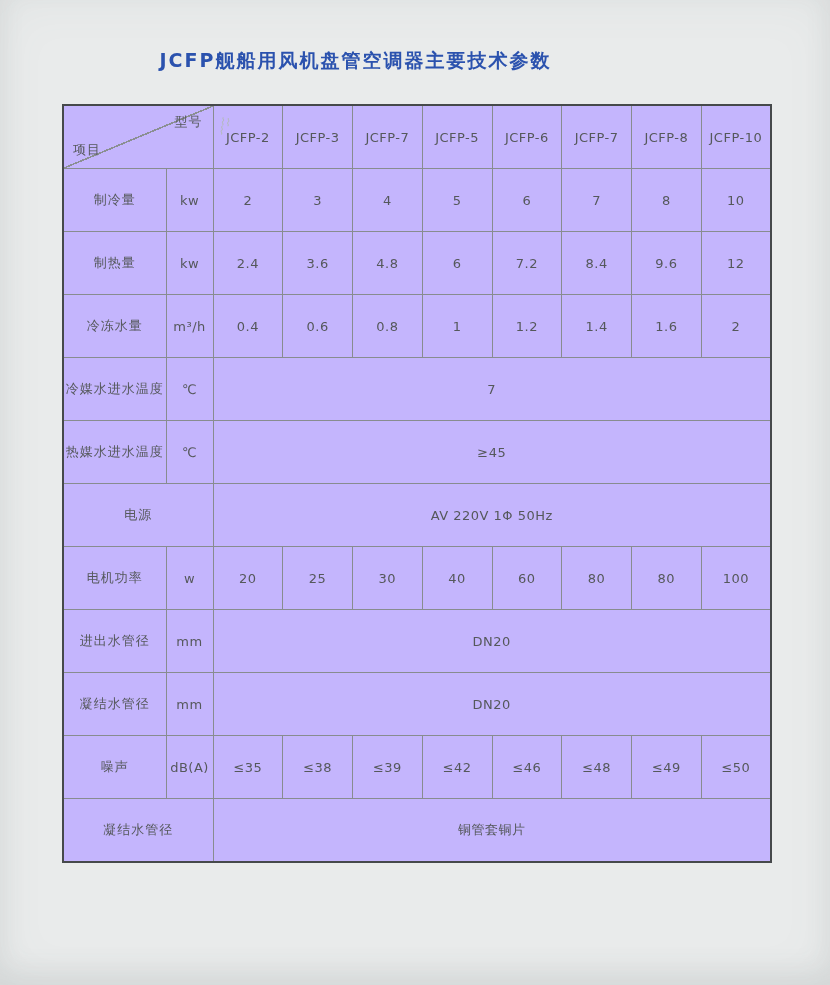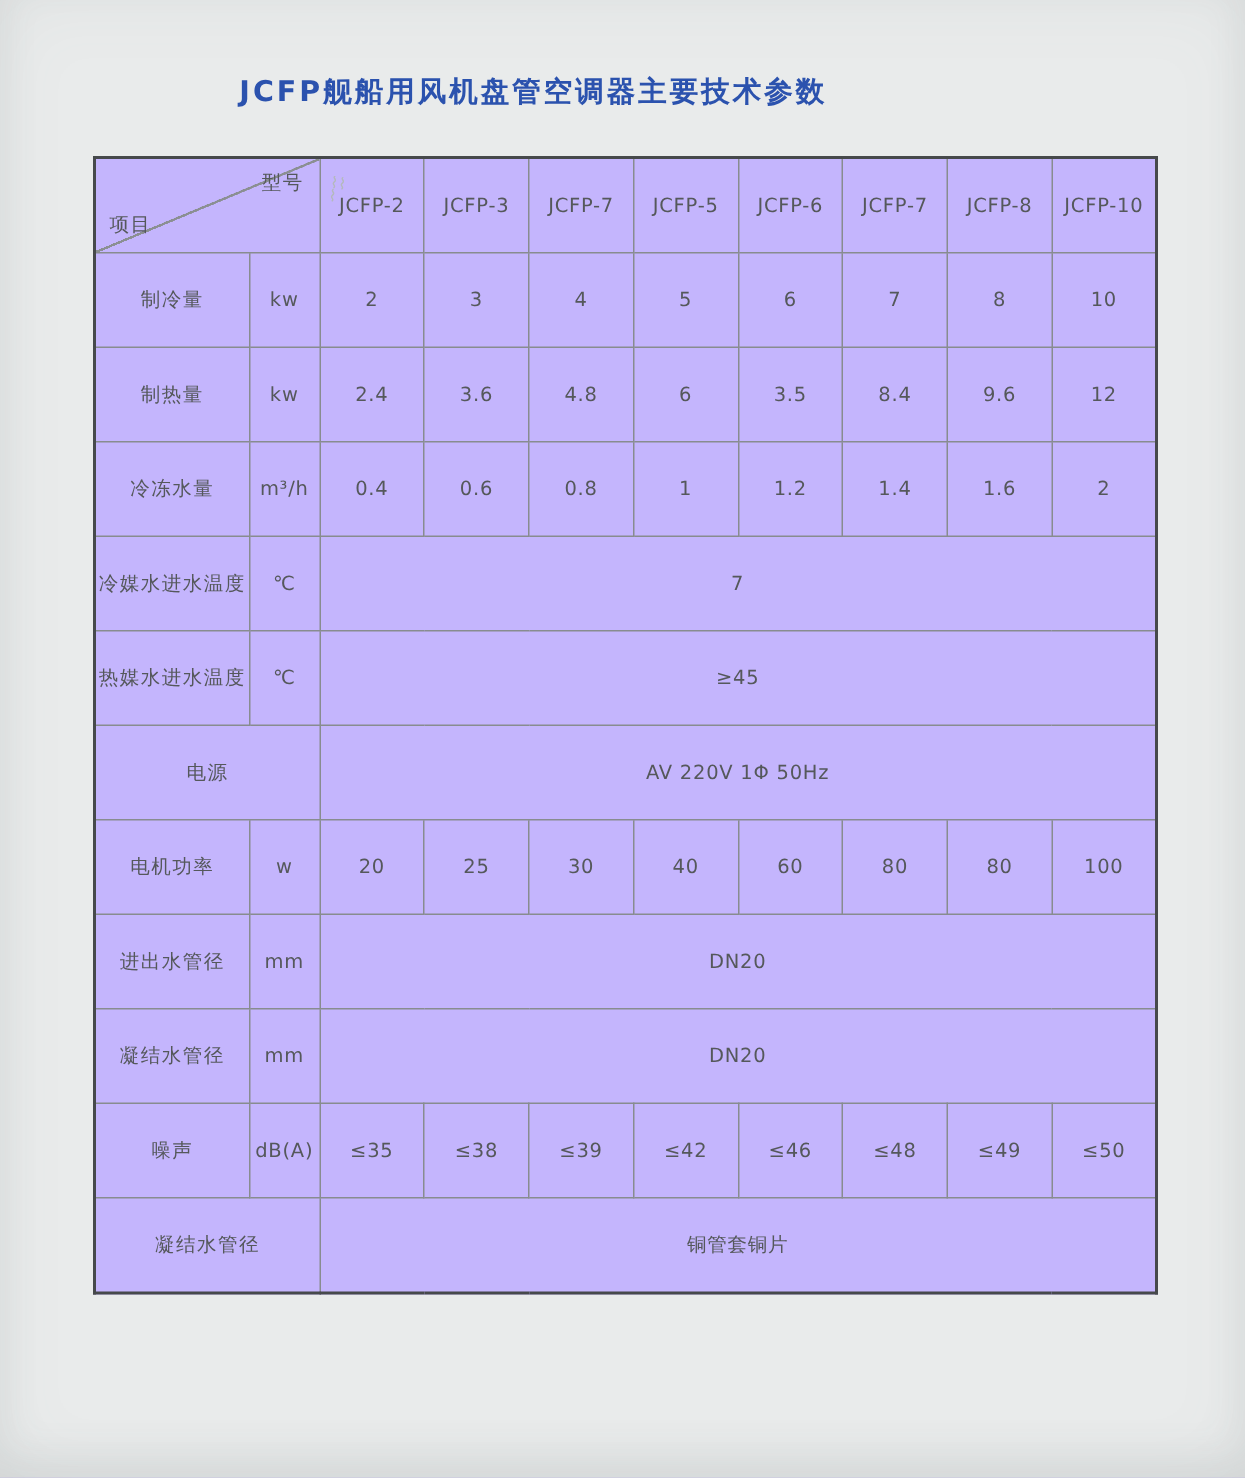--- a/index.html
+++ b/index.html
@@ -120,21 +120,21 @@
       <td>10</td>
     </tr>
 
     <tr>
       <td class="label-cell">制热量</td>
       <td>kw</td>
       <td>2.4</td>
       <td>3.6</td>
       <td>4.8</td>
       <td>6</td>
-      <td>3.5</td>
+      <td>7.2</td>
       <td>8.4</td>
       <td>9.6</td>
       <td>12</td>
     </tr>
 
     <tr>
       <td class="label-cell">冷冻水量</td>
       <td>m³/h</td>
       <td>0.4</td>
       <td>0.6</td>

